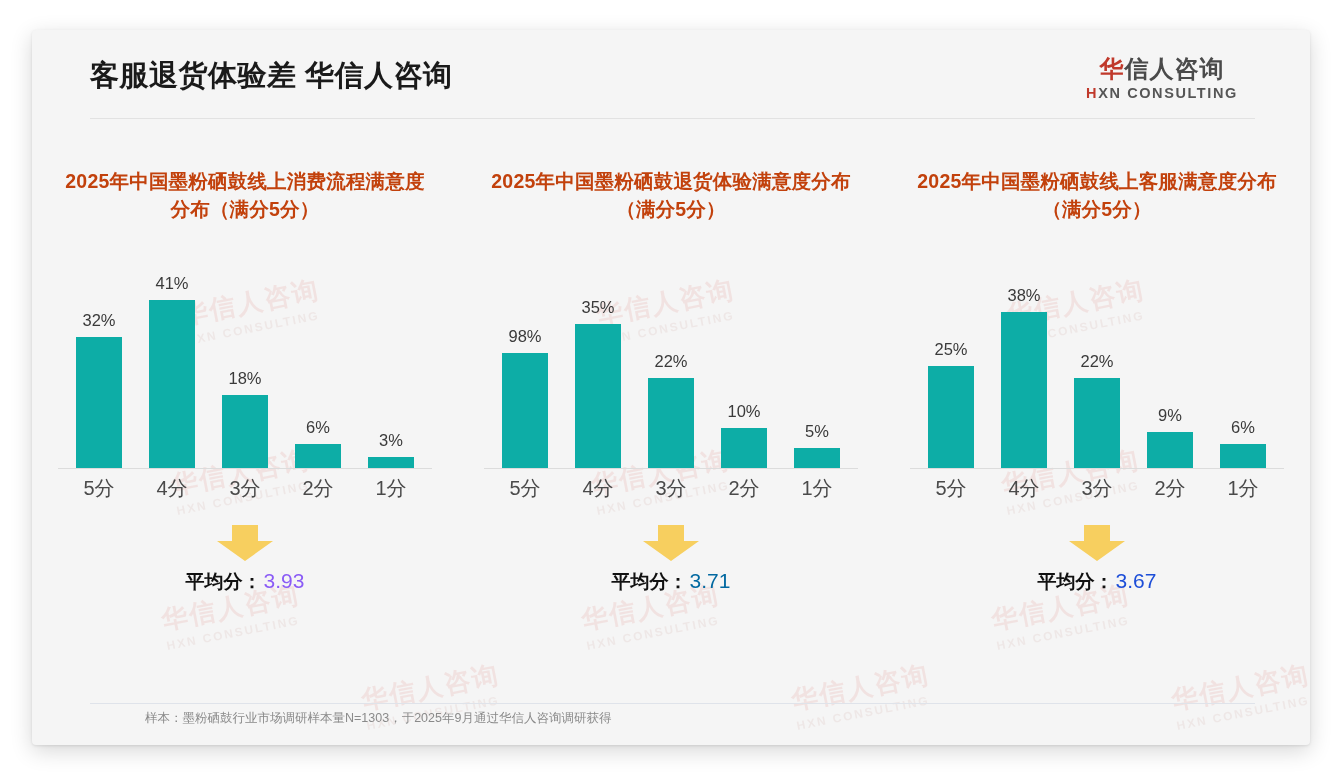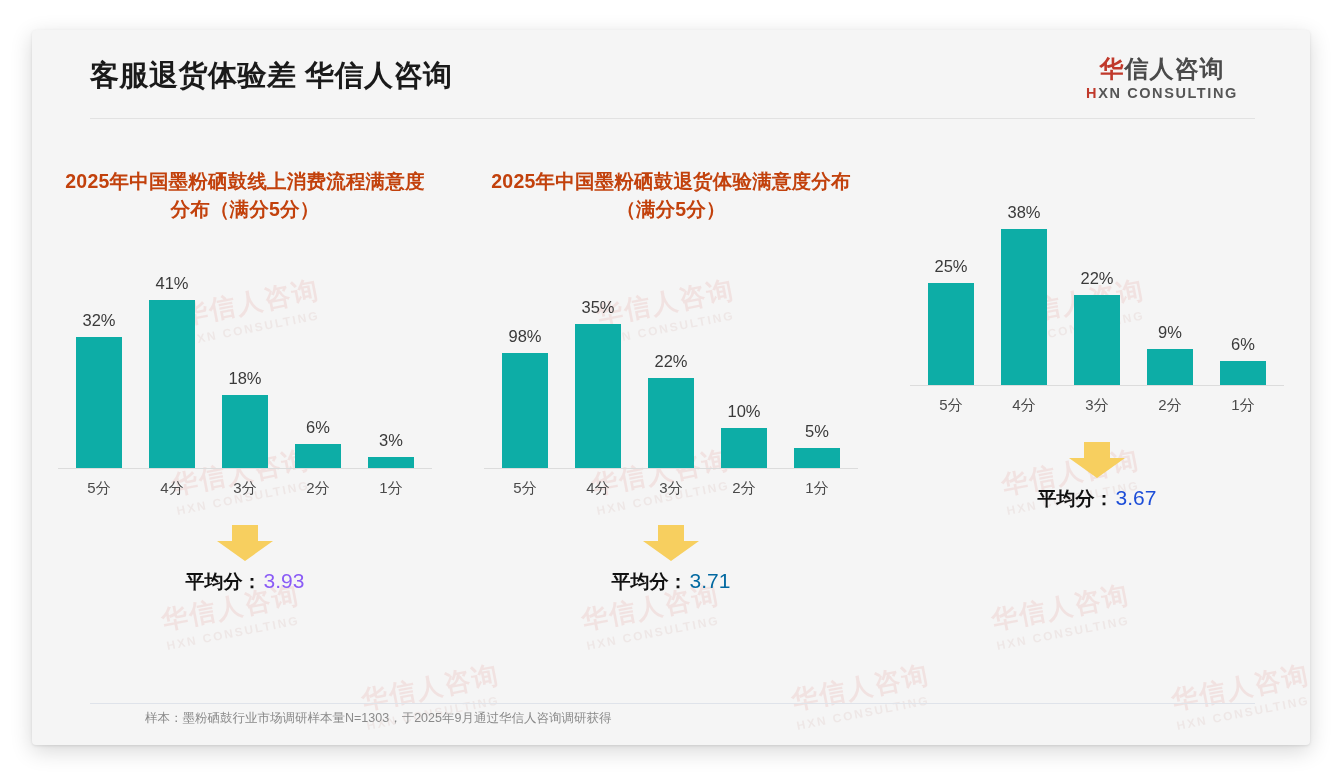--- a/index.html
+++ b/index.html
@@ -153,21 +153,21 @@
     bottom: 0;
     height: 32px;
     display: flex;
     justify-content: space-between;
     padding: 0 14px;
     box-sizing: border-box;
   }
   .cat-label {
     width: 66px;
     text-align: center;
-    font-size: 15px;
+    font-size: 20px;
     color: #4a4a4a;
     line-height: 30px;
   }
 
   
   .avg-block {
     position: relative;
     margin: 18px auto 0 auto;
     width: 300px;
     text-align: center;
@@ -399,20 +399,21 @@
         <div class="avg-block">
           <div>
             <svg class="arrow" width="62" height="40" viewBox="0 0 62 40" aria-hidden="true">
               <path d="M18 2 H44 V18 H59 L31 38 L3 18 H18 Z" fill="#f7cf5f"></path>
             </svg>
           </div>
           <div class="avg-text"><span>平均分：</span><span class="num" style="color: #0369a1;">3.71</span></div>
         </div>
       </div>
       <div class="chart-col">
+        <div class="chart-title">2025年中国墨粉硒鼓线上客服满意度分布（满分5分）</div>
         <div class="plot">
           <div class="bars">
             <div class="bar-slot">
               <div class="bar-value">25%</div>
               <div class="bar-rect" style="height: 103px; background: rgb(13, 173, 166);"></div>
             </div>
             <div class="bar-slot">
               <div class="bar-value">38%</div>
               <div class="bar-rect" style="height: 157px; background: rgb(13, 173, 166);"></div>
             </div>

